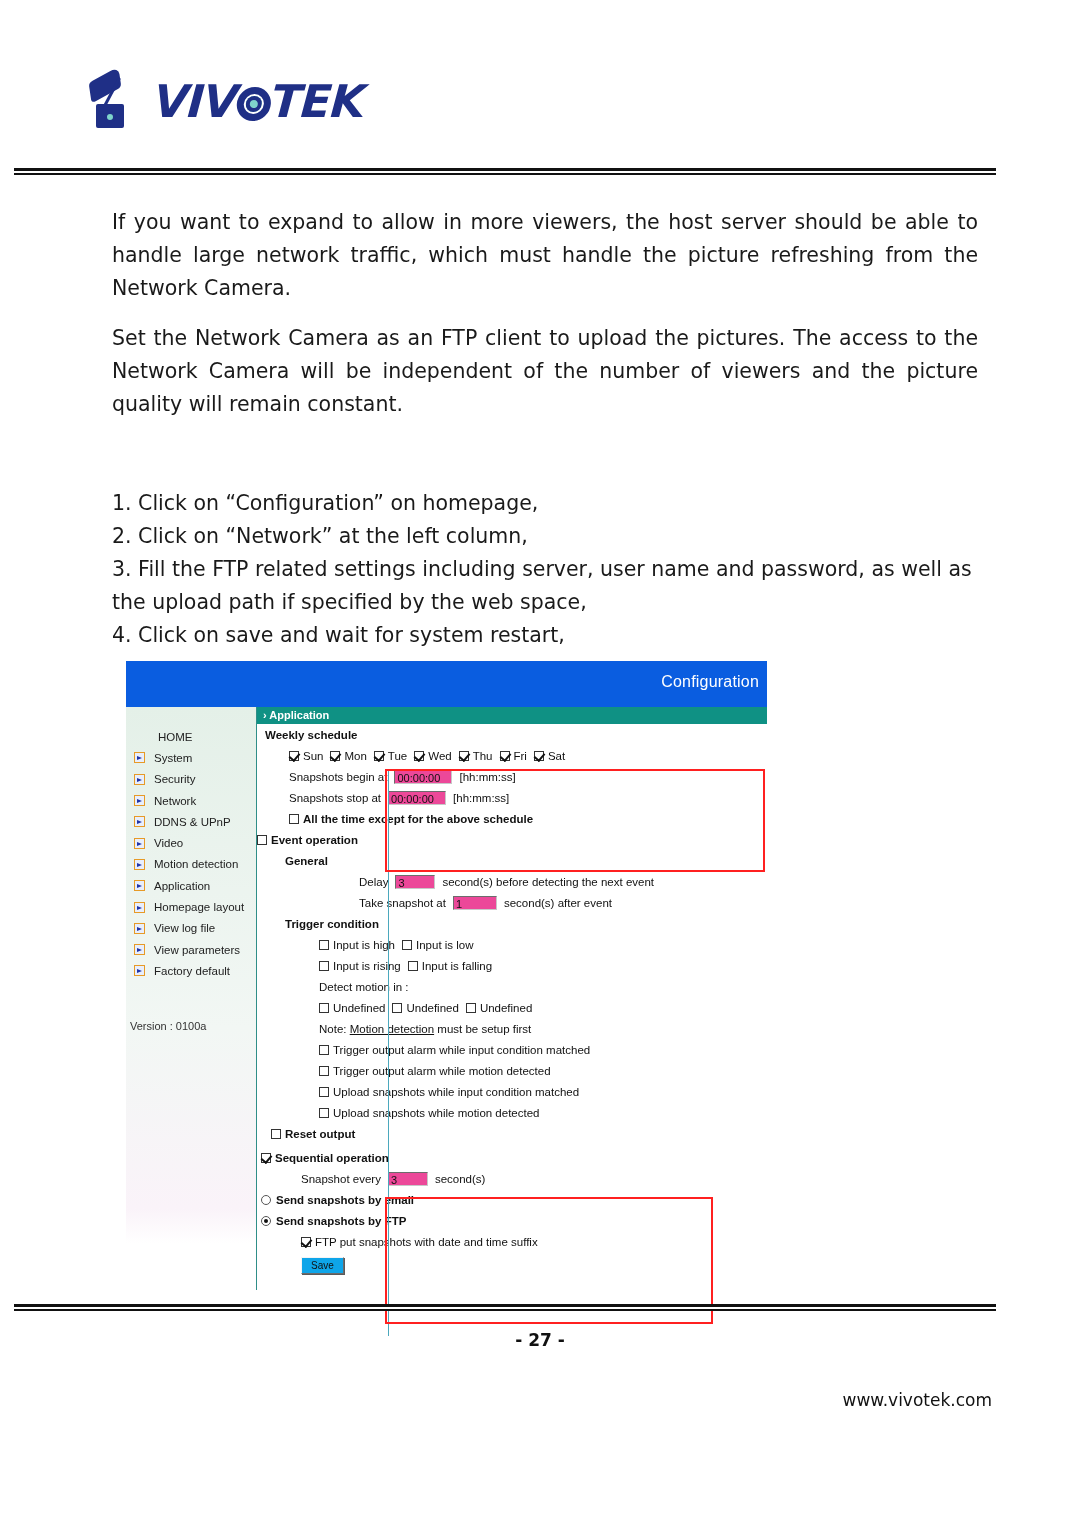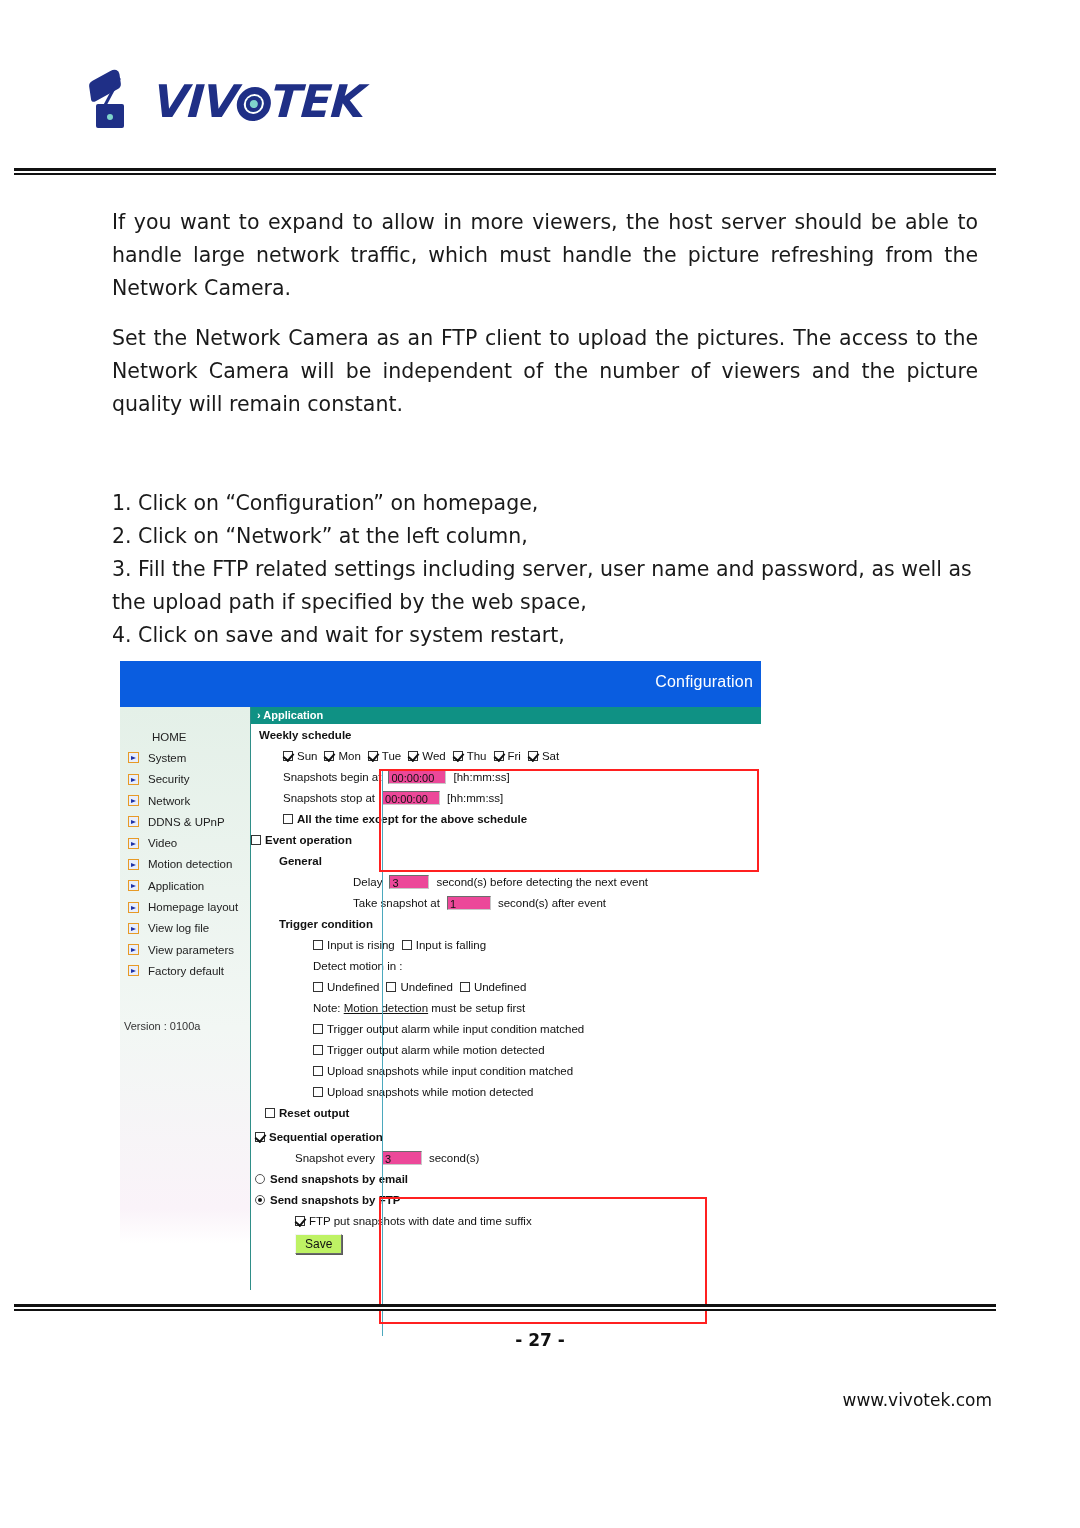--- a/index.html
+++ b/index.html
@@ -111,21 +111,21 @@
   }
   .copy p { margin: 0; }
   .just { text-align: justify; }
   .blk-1 { top: 206px; }
   .blk-2 { top: 322px; }
   .blk-3 { top: 487px; }
 
   
   .shot {
     position: absolute;
-    left: 120px;
+    left: 126px;
     top: 661px;
     width: 641px;
     height: 629px;
     background: #fff;
   }
   .shot .topbar {
     position: absolute; left: 0; top: 0;
     width: 641px; height: 46px;
     background: #0a5de0;
   }
@@ -277,26 +277,26 @@
     color: #111;
   }
   .tf.time { width: 58px; }
   .tf.num  { width: 40px; }
   .tf.num2 { width: 44px; }
 
   .lnk { text-decoration: underline; }
 
   .savebtn {
     display: inline-block;
-    background: #bef264;
+    background: #0ea5e9;
     border: 1px solid #6b6b6b;
     border-top-color: #f4f4f4;
     border-left-color: #f4f4f4;
     font-family: "Liberation Sans", sans-serif;
-    font-size: 12px;
+    font-size: 10px;
     padding: 2px 9px;
     color: #111;
     box-shadow: 1px 1px 0 #5a5a5a;
   }
 
   .redbox {
     position: absolute;
     border: 2px solid #ff2020;
     box-sizing: border-box;
     pointer-events: none;
@@ -496,20 +496,27 @@
       <div class="row ind4">
         <span>Take snapshot at</span>
         <span class="gap6"></span>
         <span class="tf num2">1</span>
         <span class="gap6"></span>
         <span>second(s) after event</span>
       </div>
 
       <div class="row bold" style="padding-left:28px">Trigger condition</div>
 
+      <div class="row ind3">
+        <span class="cb"></span>
+        <span>Input is high</span>
+        <span class="gap6"></span>
+        <span class="cb"></span>
+        <span>Input is low</span>
+      </div>
 
       <div class="row ind3">
         <span class="cb"></span>
         <span>Input is rising</span>
         <span class="gap6"></span>
         <span class="cb"></span>
         <span>Input is falling</span>
       </div>
 
       <div class="row ind3">Detect motion in :</div>

